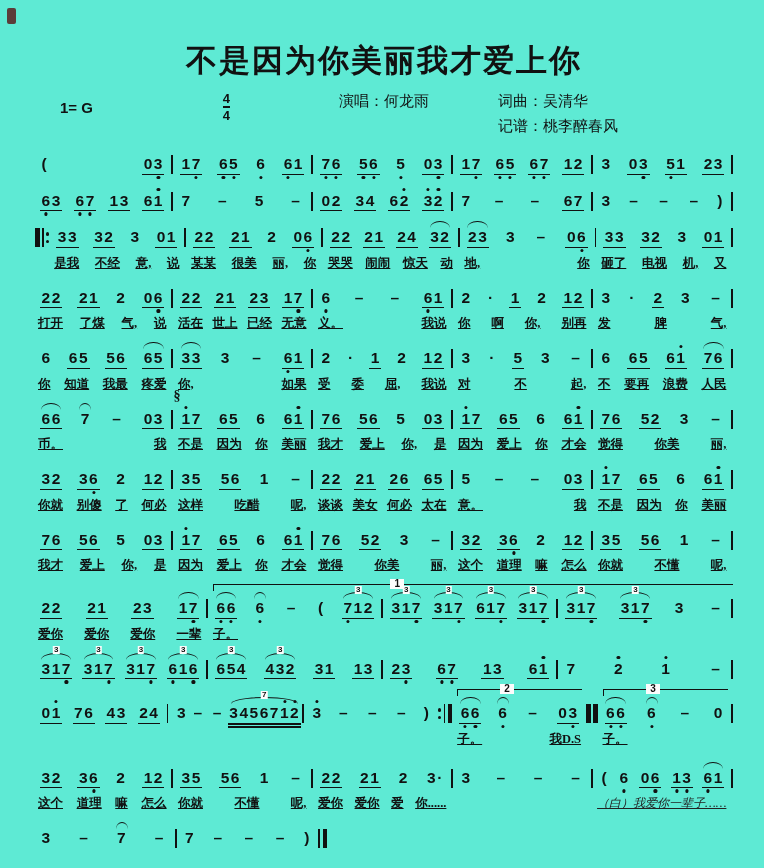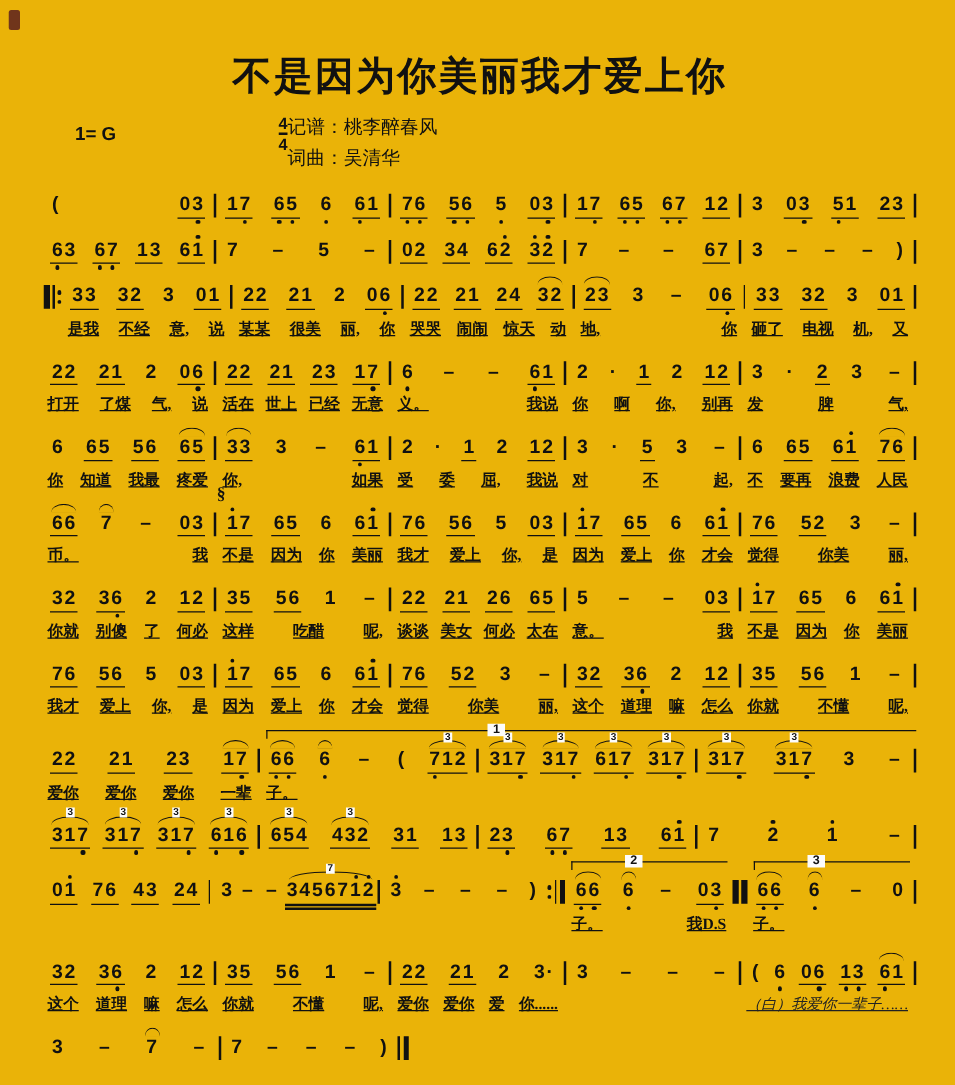--- a/index.html
+++ b/index.html
@@ -1,19 +1,19 @@
 <!DOCTYPE html>
 <html><head>
 <meta charset="utf-8">
 <style>
   html,body{margin:0;padding:0;background:#e9e9e9;}
   .page{
     position:relative;
     width:764px;height:868px;box-sizing:border-box;
-    margin:0 auto;background:#eab308;
+    margin:0 auto;background:#5eead4;
     font-family:"Liberation Sans","DejaVu Sans",sans-serif;
     color:#111;overflow:hidden;
     padding:6px 30px 6px 34px;
   }
   .artifact{position:absolute;left:7px;top:8px;width:9px;height:16px;background:#5a1f1f;opacity:.85;border-radius:2px;}
 
   
   .title{
     text-align:center;margin:34px 0 10px 0;
     font-family:"Liberation Serif","DejaVu Serif",serif;
@@ -75,23 +75,24 @@
   <h1 class="title">不是因为你美丽我才爱上你</h1>
 
   <div class="meta">
     <div class="keysig">
       <span>1= G</span>
       <span class="timesig">
         <span>4</span>
         <span class="den">4</span>
       </span>
     </div>
+    <div class="credit-mid">演唱：何龙雨</div>
     <div class="credit-col">
+      <div>词曲：吴清华</div>
       <div>记谱：桃李醉春风</div>
-      <div>词曲：吴清华</div>
     </div>
   </div>
 
   <div id="score">
       <div class="line">
         <div class="measure">
           <div class="notes">
             <div class="grp">
               <div class="ann"></div>
               <div class="chs">

